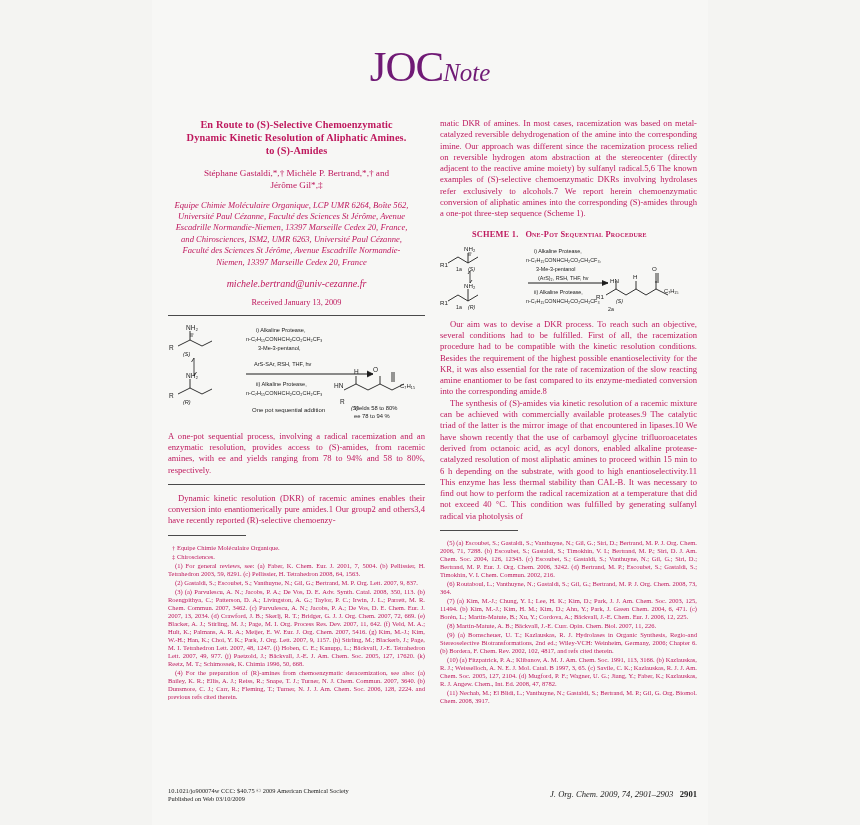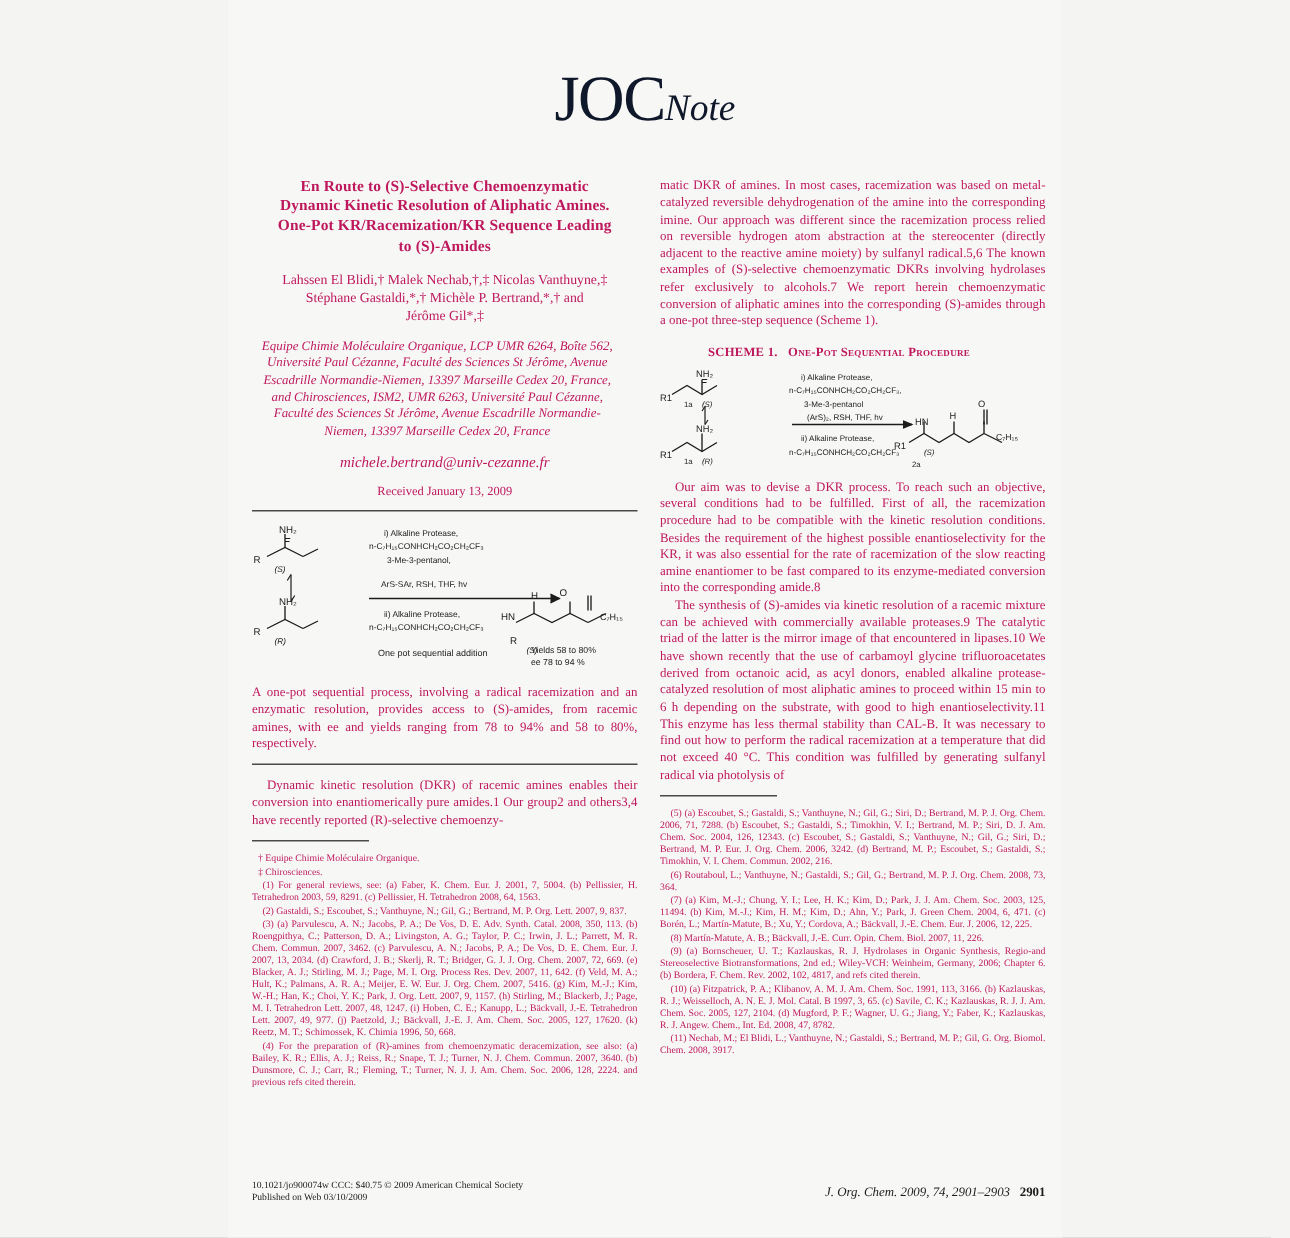--- a/index.html
+++ b/index.html
@@ -28,21 +28,21 @@
     height: 825px;
     background: #f7f7f5;
   }
   
   .masthead {
     position: absolute;
     top: 42px;
     left: 0;
     width: 556px;
     text-align: center;
-    color: #0f172a;
+    color: #701a75;
     white-space: nowrap;
   }
   .masthead .joc {
     font-family: "Liberation Serif", serif;
     font-size: 43px;
     letter-spacing: -1px;
     font-weight: 400;
   }
   .masthead .note {
     font-family: "Liberation Serif", serif;
@@ -174,26 +174,24 @@
 
     <div class="masthead">
       <span class="joc">JOC</span><span class="note">Note</span>
     </div>
 
     <div class="col col-left">
 
       <div class="title">
         <div>En Route to (S)-Selective Chemoenzymatic</div>
         <div>Dynamic Kinetic Resolution of Aliphatic Amines.</div>
-        <div>One-Pot KR/Racemization/KR Sequence Leading</div>
         <div>to (S)-Amides</div>
       </div>
 
       <div class="authors">
-        <div>Lahssen El Blidi,† Malek Nechab,†,‡ Nicolas Vanthuyne,‡</div>
         <div>Stéphane Gastaldi,*,† Michèle P. Bertrand,*,† and</div>
         <div>Jérôme Gil*,‡</div>
       </div>
 
       <div class="affil">Equipe Chimie Moléculaire Organique, LCP UMR 6264, Boîte 562, Université Paul Cézanne, Faculté des Sciences St Jérôme, Avenue Escadrille Normandie-Niemen, 13397 Marseille Cedex 20, France, and Chirosciences, ISM2, UMR 6263, Université Paul Cézanne, Faculté des Sciences St Jérôme, Avenue Escadrille Normandie-Niemen, 13397 Marseille Cedex 20, France</div>
 
       <div class="email">michele.bertrand@univ-cezanne.fr</div>
 
       <div class="received">Received January 13, 2009</div>
 

